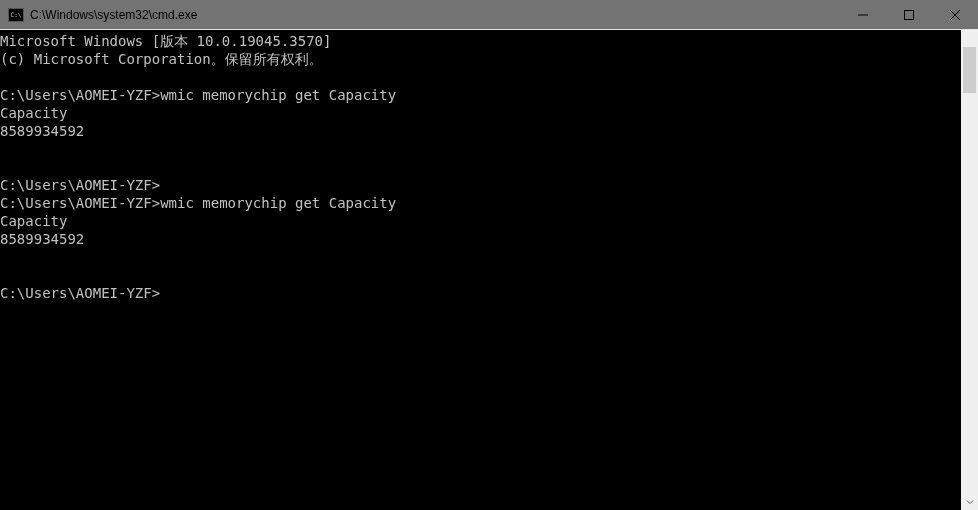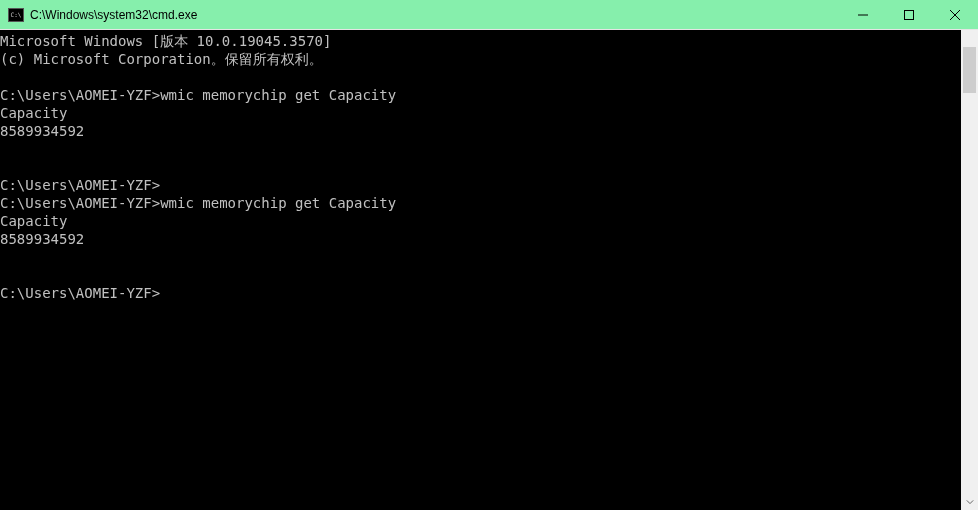--- a/index.html
+++ b/index.html
@@ -7,21 +7,21 @@
       width: 978px;
       height: 510px;
       font-family: "Segoe UI", Tahoma, sans-serif;
       font-size: 12px;
       background: #fff;
       overflow: hidden;
       position: relative;
     }
     .titlebar {
       height: 30px;
-      background: #86efac;
+      background: #737373;
       border-bottom: 1px solid #e5e5e5;
       display: flex;
       align-items: center;
       justify-content: space-between;
     }
     .titlebar-left {
       display: flex;
       align-items: center;
       padding-left: 8px;
       gap: 6px;

